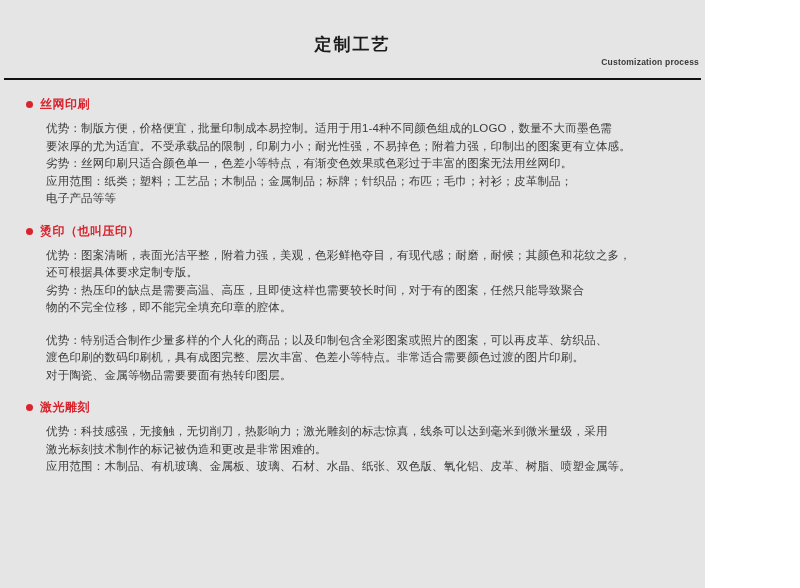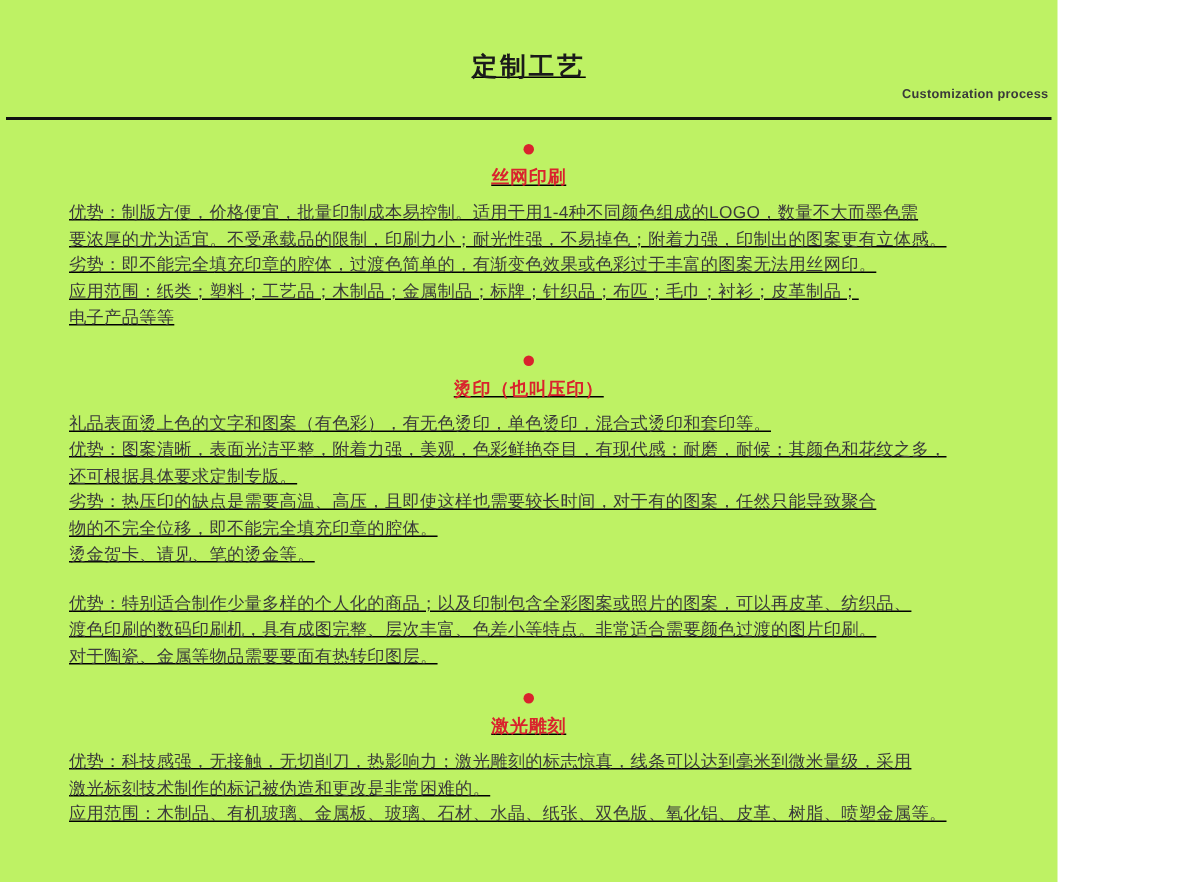--- a/index.html
+++ b/index.html
@@ -7,22 +7,21 @@
     margin: 0; padding: 0;
     width: 800px; height: 588px;
     background: #ffffff;
     font-family: "Liberation Sans", sans-serif;
   }
   .page {
     position: relative;
     width: 705px;
     height: 588px;
     overflow: hidden;
-    background: #bef264;
-    text-decoration: underline;
+    background: #e5e5e5;
   }
   .header {
     position: relative;
     height: 72px;
   }
   .header-title {
     text-align: center;
     font-size: 17px;
     font-weight: bold;
     color: #1a1a1a;
@@ -45,21 +44,20 @@
   }
   .content {
     padding: 16px 26px 0 26px;
   }
   .section { margin-bottom: 16px; }
   .section-head {
     display: flex;
     align-items: center;
     gap: 7px;
     margin-bottom: 7px;
-    flex-direction: column;
   }
   .bullet {
     width: 7px; height: 7px;
     border-radius: 50%;
     background: #d9232d;
     flex: 0 0 auto;
   }
   .section-title {
     font-size: 12px;
     font-weight: bold;
@@ -122,38 +120,36 @@
   <div class="content">
 
     <div class="section">
       <div class="section-head">
         <span class="bullet"></span>
         <span class="section-title">丝网印刷</span>
       </div>
       <div class="body-block">
         <p class="para">优势：制版方便，价格便宜，批量印制成本易控制。适用于用1-4种不同颜色组成的LOGO，数量不大而墨色需</p>
         <p class="para">要浓厚的尤为适宜。不受承载品的限制，印刷力小；耐光性强，不易掉色；附着力强，印制出的图案更有立体感。</p>
-        <p class="para">劣势：即不能完全填充印章的腔体，过渡色简单的，有渐变色效果或色彩过于丰富的图案无法用丝网印。</p>
+        <p class="para">劣势：丝网印刷只适合颜色单一，色差小等特点，有渐变色效果或色彩过于丰富的图案无法用丝网印。</p>
         <p class="para">应用范围：纸类；塑料；工艺品；木制品；金属制品；标牌；针织品；布匹；毛巾；衬衫；皮革制品；</p>
         <p class="para">电子产品等等</p>
       </div>
     </div>
 
     <div class="section">
       <div class="section-head">
         <span class="bullet"></span>
         <span class="section-title">烫印（也叫压印）</span>
       </div>
       <div class="body-block">
-        <p class="para">礼品表面烫上色的文字和图案（有色彩），有无色烫印，单色烫印，混合式烫印和套印等。</p>
         <p class="para">优势：图案清晰，表面光洁平整，附着力强，美观，色彩鲜艳夺目，有现代感；耐磨，耐候；其颜色和花纹之多，</p>
         <p class="para">还可根据具体要求定制专版。</p>
         <p class="para">劣势：热压印的缺点是需要高温、高压，且即使这样也需要较长时间，对于有的图案，任然只能导致聚合</p>
         <p class="para">物的不完全位移，即不能完全填充印章的腔体。</p>
-        <p class="para">烫金贺卡、请见、笔的烫金等。</p>
       </div>
     </div>
 
     <div class="section">
       <div class="body-block">
         <p class="para">优势：特别适合制作少量多样的个人化的商品；以及印制包含全彩图案或照片的图案，可以再皮革、纺织品、</p>
         <p class="para">渡色印刷的数码印刷机，具有成图完整、层次丰富、色差小等特点。非常适合需要颜色过渡的图片印刷。</p>
         <p class="para">对于陶瓷、金属等物品需要要面有热转印图层。</p>
       </div>
     </div>

